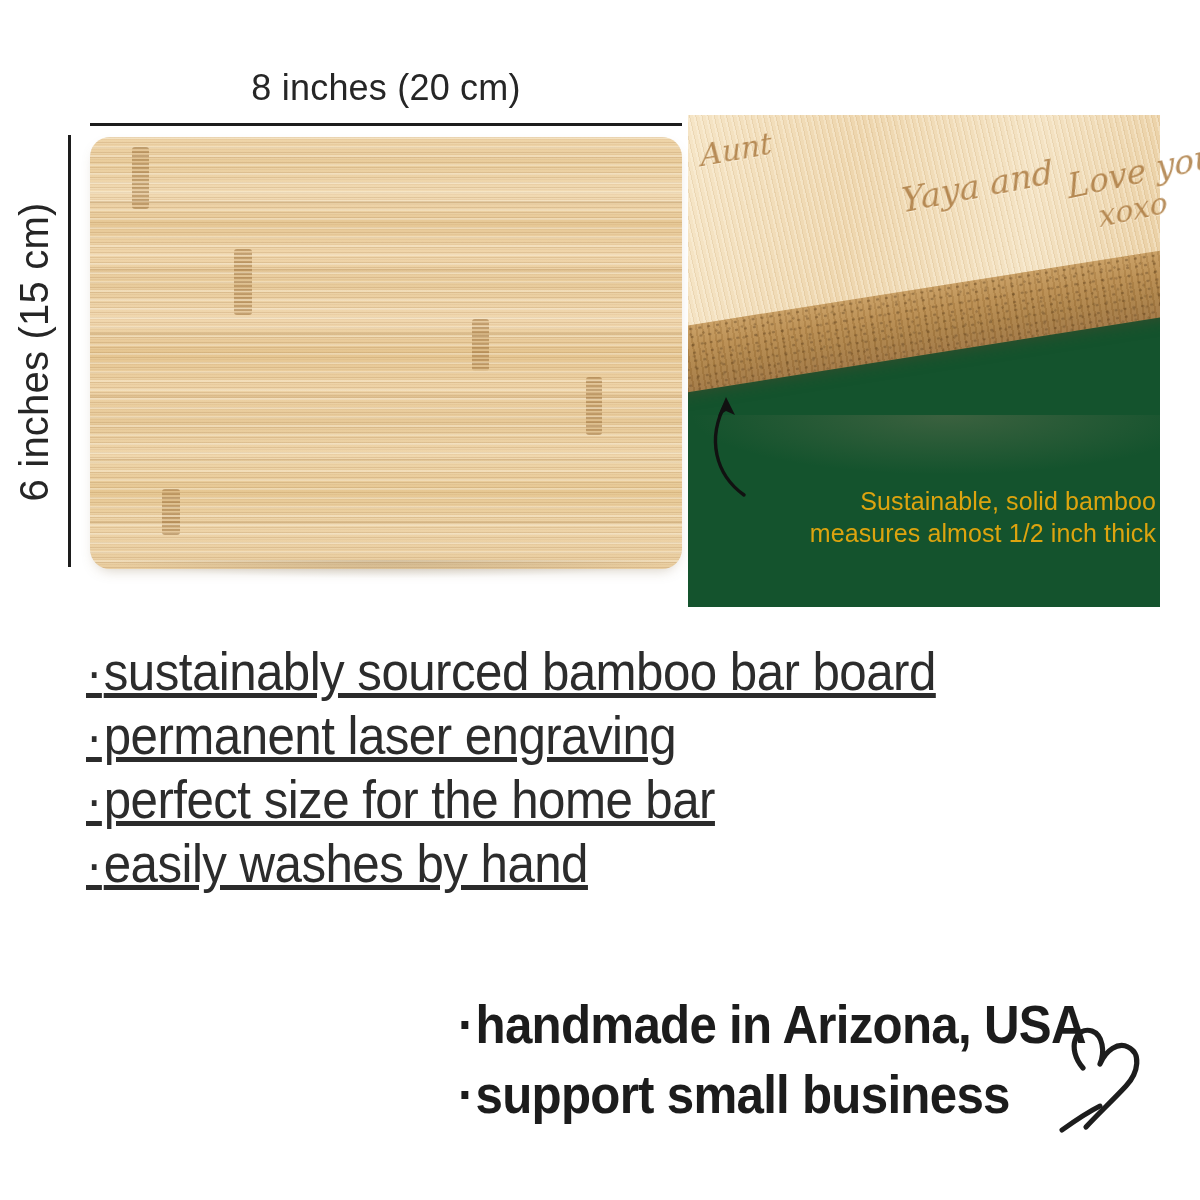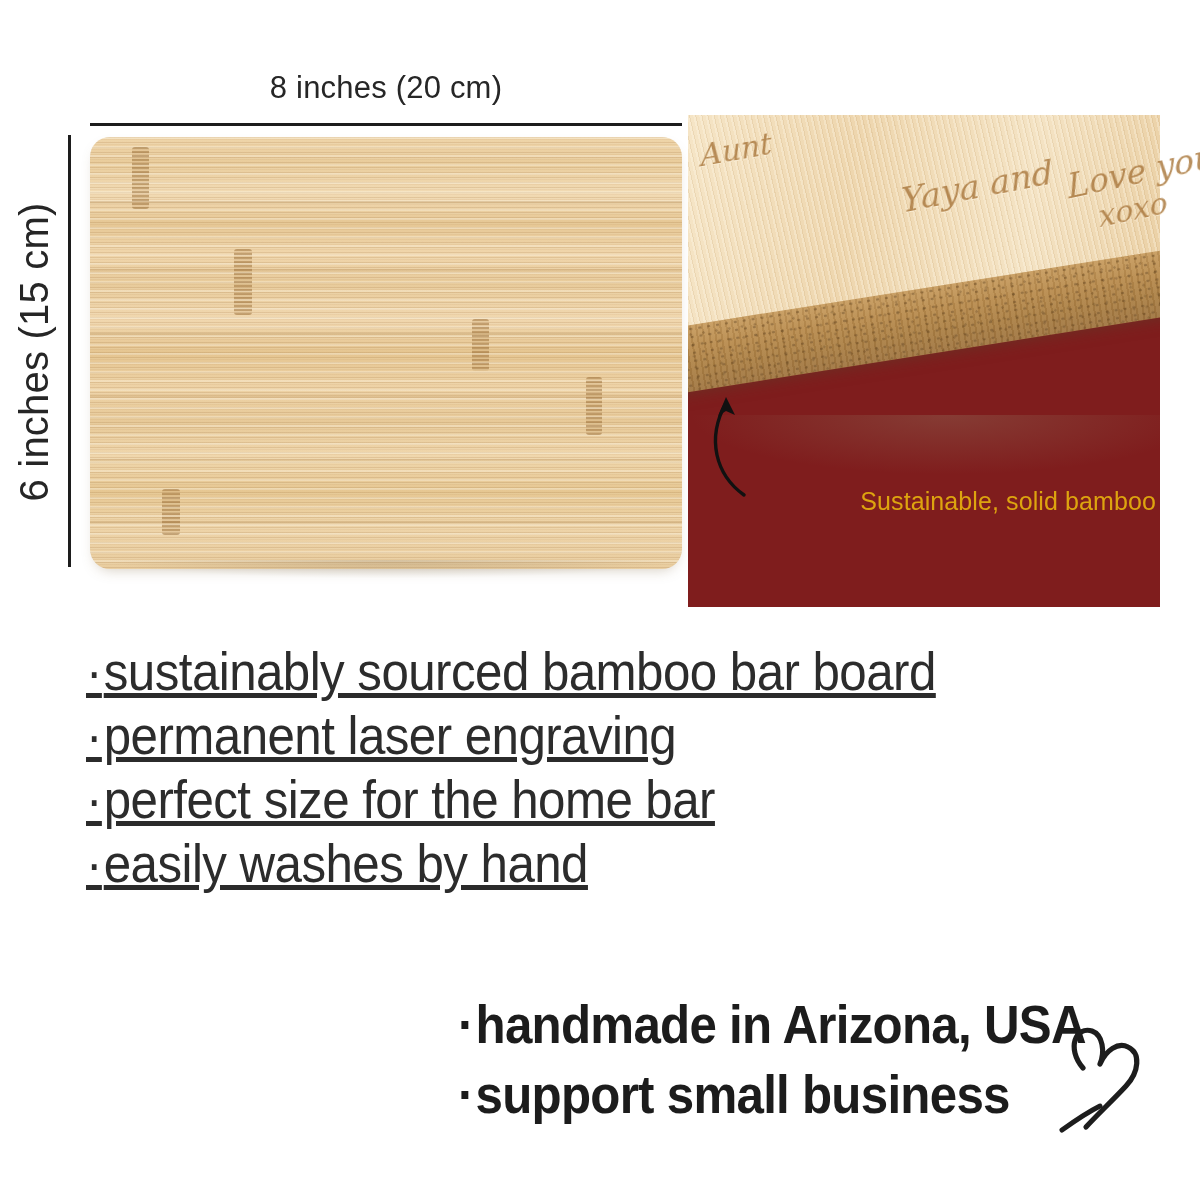--- a/index.html
+++ b/index.html
@@ -13,21 +13,21 @@
     -webkit-font-smoothing:antialiased;
   }
   .stage{position:absolute;inset:0;}
 
   
   #board-figure{position:absolute;left:0;top:0;width:700px;height:620px;}
 
   #width-label{
     position:absolute;left:90px;top:66px;width:592px;
     text-align:center;
-    font-size:31px;line-height:44px;font-weight:400;
+    font-size:36px;line-height:44px;font-weight:400;
     letter-spacing:.2px;color:#262626;
     white-space:nowrap;
   }
   #width-dim-line{
     position:absolute;left:90px;top:123px;width:592px;height:0;
     border-top:3px solid #1d1d1d;
   }
   #height-label{
     position:absolute;left:-186px;top:330px;width:440px;
     transform:rotate(-90deg);
@@ -102,21 +102,21 @@
     opacity:.9;
   }
   #board-shadow{
     position:absolute;left:110px;top:560px;width:560px;height:18px;
     background:radial-gradient(ellipse at 50% 0%,rgba(150,130,100,.30),rgba(255,255,255,0) 72%);
   }
 
   
   #photo-panel{
     position:absolute;left:688px;top:115px;width:472px;height:492px;
-    background:#7f1d1d;
+    background:#14532d;
     overflow:hidden;
   }
   #photo-scene{position:absolute;inset:0;}
   
   #slab{
     position:absolute;left:-120px;top:-150px;width:760px;height:440px;
     transform:rotate(-9deg);
     transform-origin:50% 50%;
   }
   #slab-top{
@@ -285,20 +285,21 @@
       </div>
     </div>
 
     <svg id="thickness-arrow" viewBox="0 0 70 120">
       <path d="M44 112 C 16 92, 6 56, 26 20" fill="none" stroke="#111111" stroke-width="3.4" stroke-linecap="round"></path>
       <path d="M26 14 L 18 33 L 26 28 L 35 32 Z" fill="#111111"></path>
     </svg>
 
     <div id="thickness-caption">
       <span>Sustainable, solid bamboo</span>
+      <span>measures almost 1/2 inch thick</span>
     </div>
   </div>
 
   <div id="engraving">
     <div class="engraved" id="engrave-line-1">Aunt</div>
     <div class="engraved" id="engrave-line-2">Yaya and</div>
     <div class="engraved" id="engrave-line-3">Love you</div>
     <div class="engraved" id="engrave-line-4">xoxo</div>
   </div>
 

